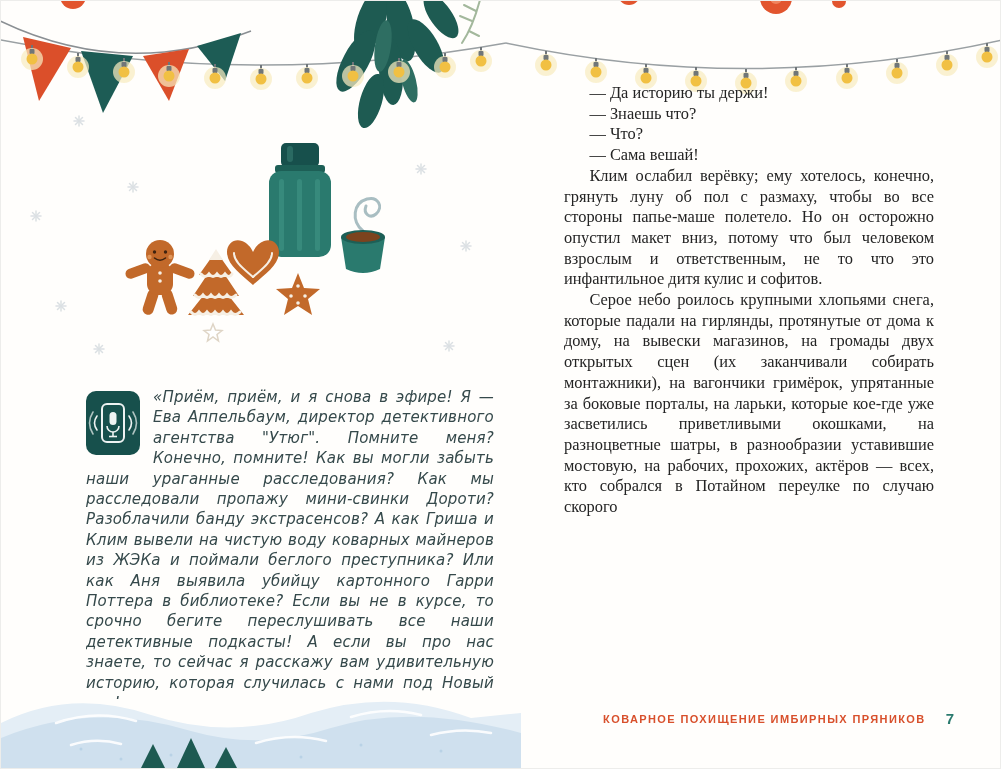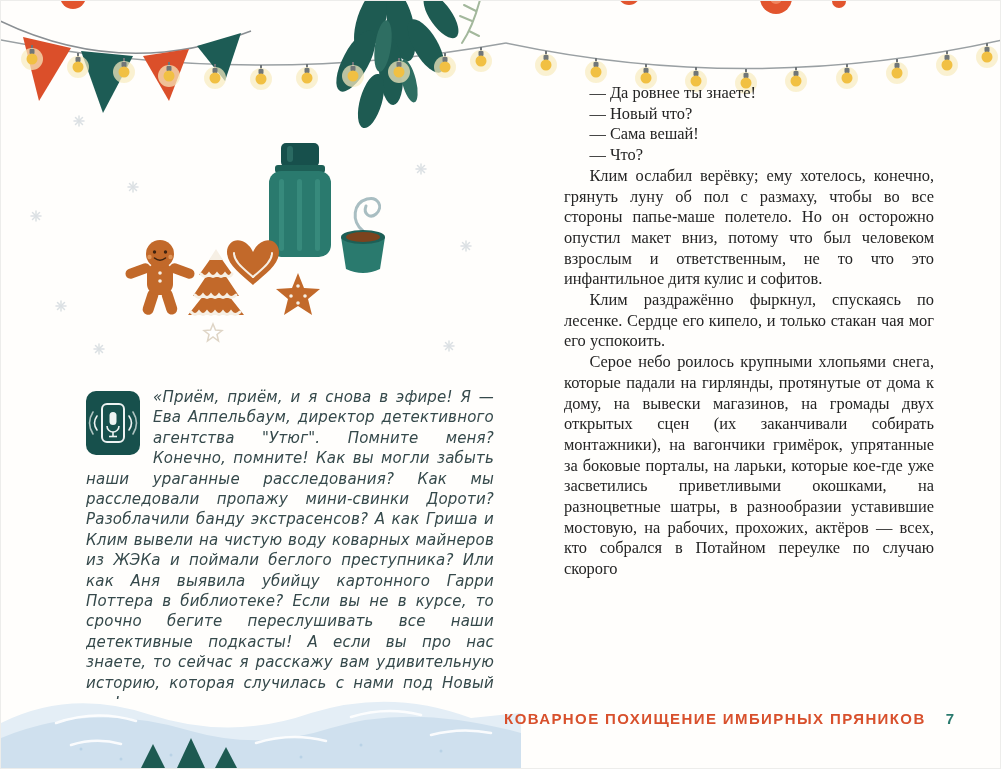--- a/index.html
+++ b/index.html
@@ -28,21 +28,21 @@
     text-align:justify; hyphens:auto;
   }
   .story p { text-indent:1.55em; }
 
   .footer {
     position:absolute; left:563px; top:709px; width:390px;
     display:flex; justify-content:flex-end; align-items:center; gap:20px;
   }
   .footer-title {
     font-family:"Liberation Sans", sans-serif; font-weight:bold;
-    font-size:15px; letter-spacing:1.4px; color:#d8502c; white-space:nowrap;
+    font-size:11px; letter-spacing:1.4px; color:#d8502c; white-space:nowrap;
   }
   .page-num {
     font-family:"Liberation Sans", sans-serif; font-weight:bold;
     font-size:15px; color:#2a7a6e;
   }
 </style>
 </head>
 <body>
 
 <div class="spread">
@@ -236,26 +236,25 @@
       <circle cx="80" cy="66" r="1.5"></circle>
       <circle cx="170" cy="72" r="1.5"></circle>
       <circle cx="300" cy="74" r="1.5"></circle>
       <circle cx="360" cy="62" r="1.5"></circle>
       <circle cx="440" cy="68" r="1.5"></circle>
       <circle cx="120" cy="76" r="1.5"></circle>
     </g>
   </svg>
 
   <div class="story">
-      <p>— Да ровнее ты знаете!</p>
-      <p>— Новый что?</p>
+      <p>— Да историю ты держи!</p>
+      <p>— Знаешь что?</p>
+      <p>— Что?</p>
       <p>— Сама вешай!</p>
-      <p>— Что?</p>
       <p>Клим ослабил верёвку; ему хотелось, конечно, грянуть луну об пол с размаху, чтобы во все стороны папье-маше полетело. Но он осторожно опустил макет вниз, потому что был человеком взрослым и ответственным, не то что это инфантильное дитя кулис и софитов.</p>
-      <p>Клим раздражённо фыркнул, спускаясь по лесенке. Сердце его кипело, и только стакан чая мог его успокоить.</p>
       <p>Серое небо роилось крупными хлопьями снега, которые падали на гирлянды, протянутые от дома к дому, на вывески магазинов, на громады двух открытых сцен (их заканчивали собирать монтажники), на вагончики гримёрок, упрятанные за боковые порталы, на ларьки, которые кое-где уже засветились приветливыми окошками, на разноцветные шатры, в разнообразии уставившие мостовую, на рабочих, прохожих, актёров — всех, кто собрался в Потайном переулке по случаю скорого</p>
     </div>
 
   <div class="footer">
     <span class="footer-title">КОВАРНОЕ ПОХИЩЕНИЕ ИМБИРНЫХ ПРЯНИКОВ</span>
     <span class="page-num">7</span>
   </div>
 
 </div>
 

